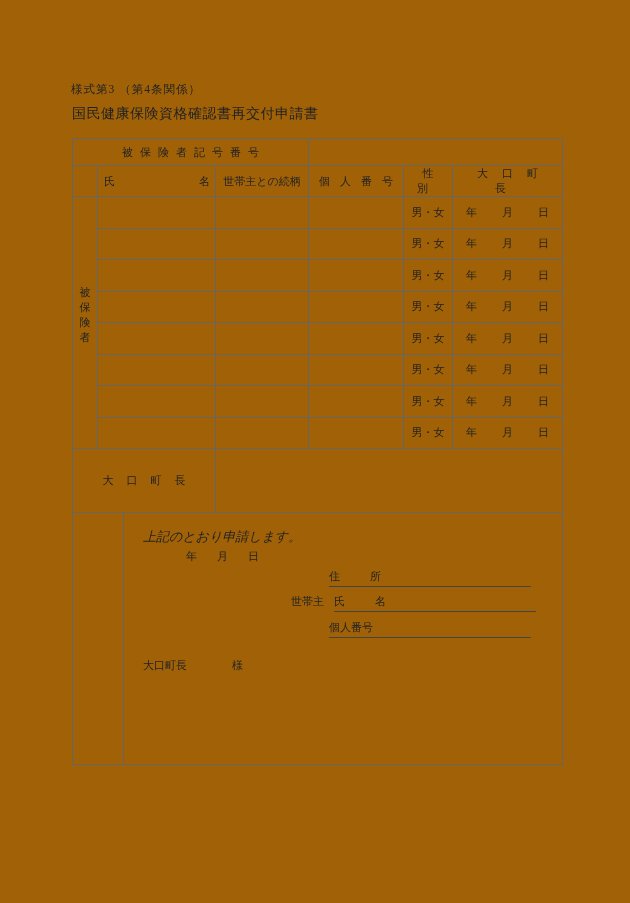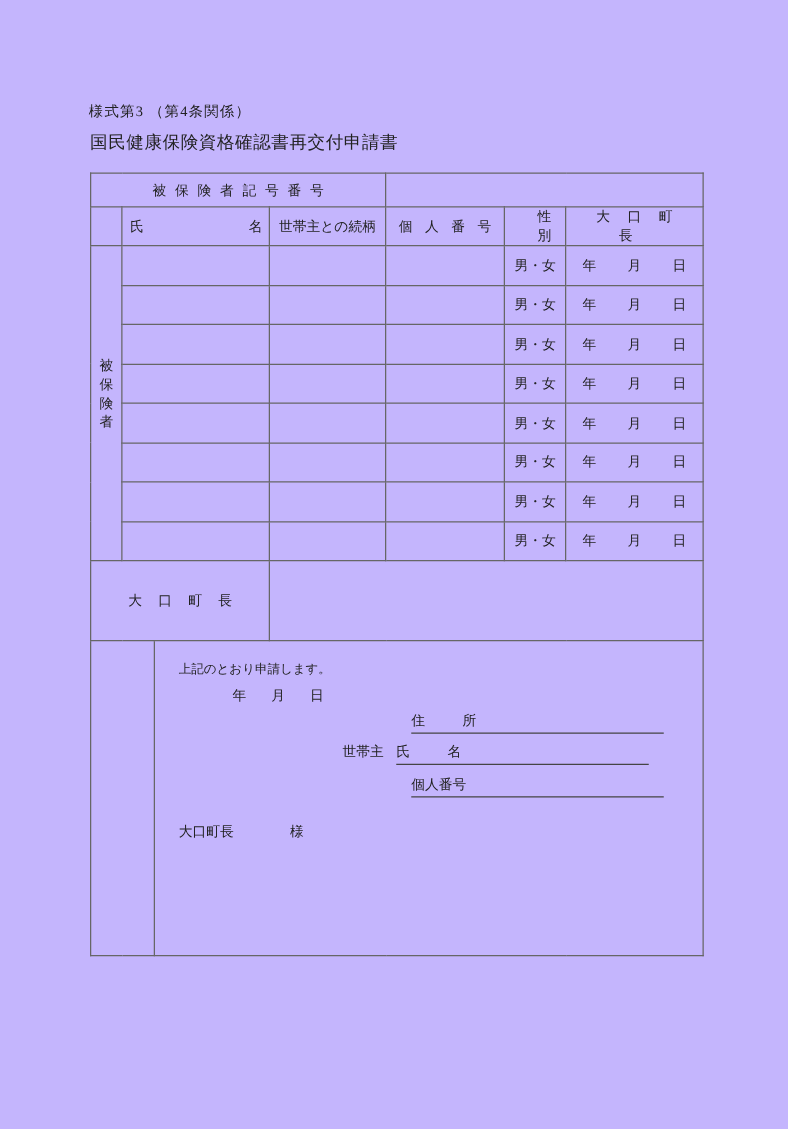--- a/index.html
+++ b/index.html
@@ -4,21 +4,21 @@
 <style>
   html, body {
     margin: 0;
     padding: 0;
     background: #fcfcfc;
   }
   .page {
     position: relative;
     width: 630px;
     height: 903px;
-    background: #c4b5fd;
+    background: #a16207;
     font-family: "Liberation Serif", "DejaVu Serif", serif;
     color: #222;
     overflow: hidden;
   }
   .form-note {
     position: absolute;
     left: 71px;
     top: 82px;
     font-size: 11.5px;
     letter-spacing: 1px;
@@ -51,21 +51,21 @@
   }
   tr.r-sym    { height: 27px; }
   tr.r-head   { height: 26px; }
   tr.r-data   { height: 31.5px; }
   tr.r-reason { height: 64px; }
   tr.r-sign   { height: 252px; }
 
   .td-center { text-align: center; }
   .ls-sym    { letter-spacing: 7px;  text-indent: 7px; }
   .ls-pn     { letter-spacing: 10px; text-indent: 10px; }
-  .ls-sex    { letter-spacing: 11px; text-indent: 11px; text-align: right; }
+  .ls-sex    { letter-spacing: 11px; text-indent: 11px; }
   .ls-birth  { letter-spacing: 14px; text-indent: 14px; }
   .ls-reason { letter-spacing: 13px; text-indent: 13px; }
 
   .name-head {
     display: flex;
     justify-content: space-between;
     padding: 0 5px 0 6px;
   }
   .insured-vertical {
     height: 100%;
@@ -76,21 +76,21 @@
     padding: 6px 0 22px 0;
     box-sizing: border-box;
   }
   .date-cell-inner {
     display: flex;
     justify-content: center;
     gap: 25px;
   }
   .sign-cell { position: relative; vertical-align: top; }
   .sign-inner { position: absolute; inset: 0; }
-  .sig-statement { position: absolute; left: 19px; top: 15px; font-size: 10px; }
+  .sig-statement { position: absolute; left: 19px; top: 15px; font-size: 13px; font-style: italic; }
   .sig-date {
     position: absolute; left: 62px; top: 36px;
     display: flex; gap: 20px; font-size: 11px;
   }
   .sig-row {
     position: absolute;
     display: flex;
     align-items: baseline;
     font-size: 11px;
   }
@@ -271,21 +271,21 @@
             <span>年</span>
             <span>月</span>
             <span>日</span>
           </div>
           <div class="sig-row" style="left:205px; top:56px;">
             <span class="sig-ul">
               <span>住</span>
               <span>所</span>
             </span>
           </div>
-          <div class="sig-row" style="left:150px; top:81px;">
+          <div class="sig-row" style="left:167px; top:81px;">
             <span class="sig-prefix">世帯主</span>
             <span class="sig-ul">
               <span>氏</span>
               <span>名</span>
             </span>
           </div>
           <div class="sig-row" style="left:205px; top:107px;">
             <span class="sig-ul" style="gap:0;">
               <span>個人番号</span>
             </span>

